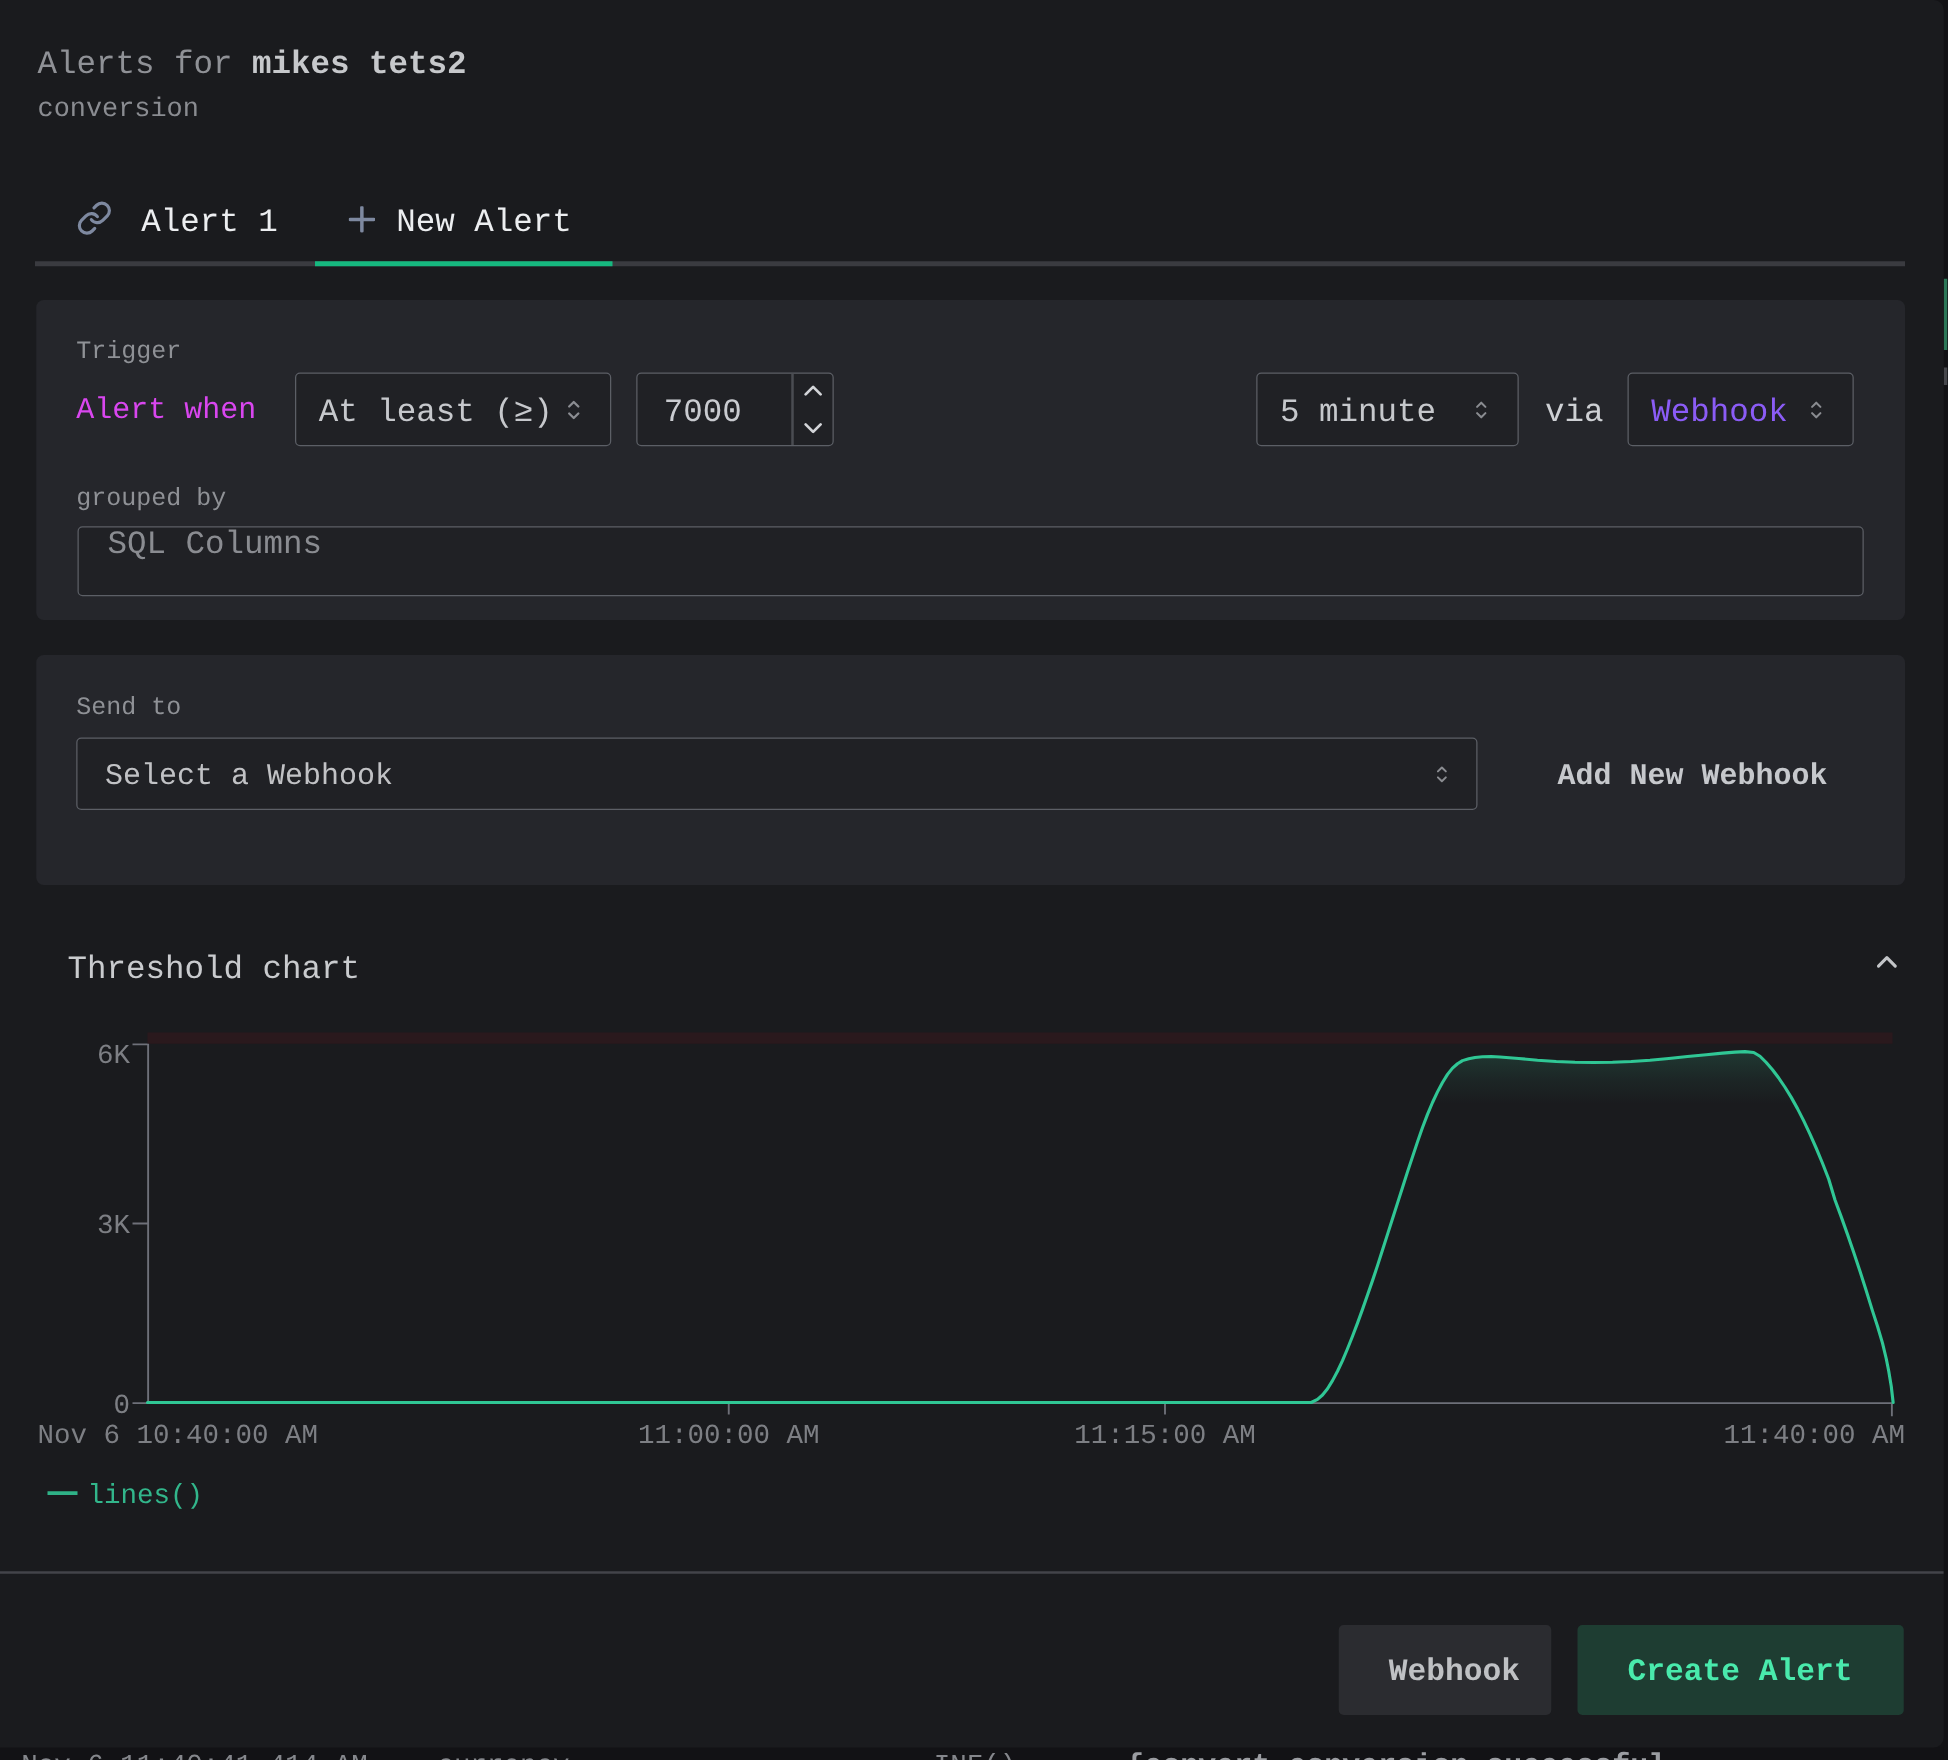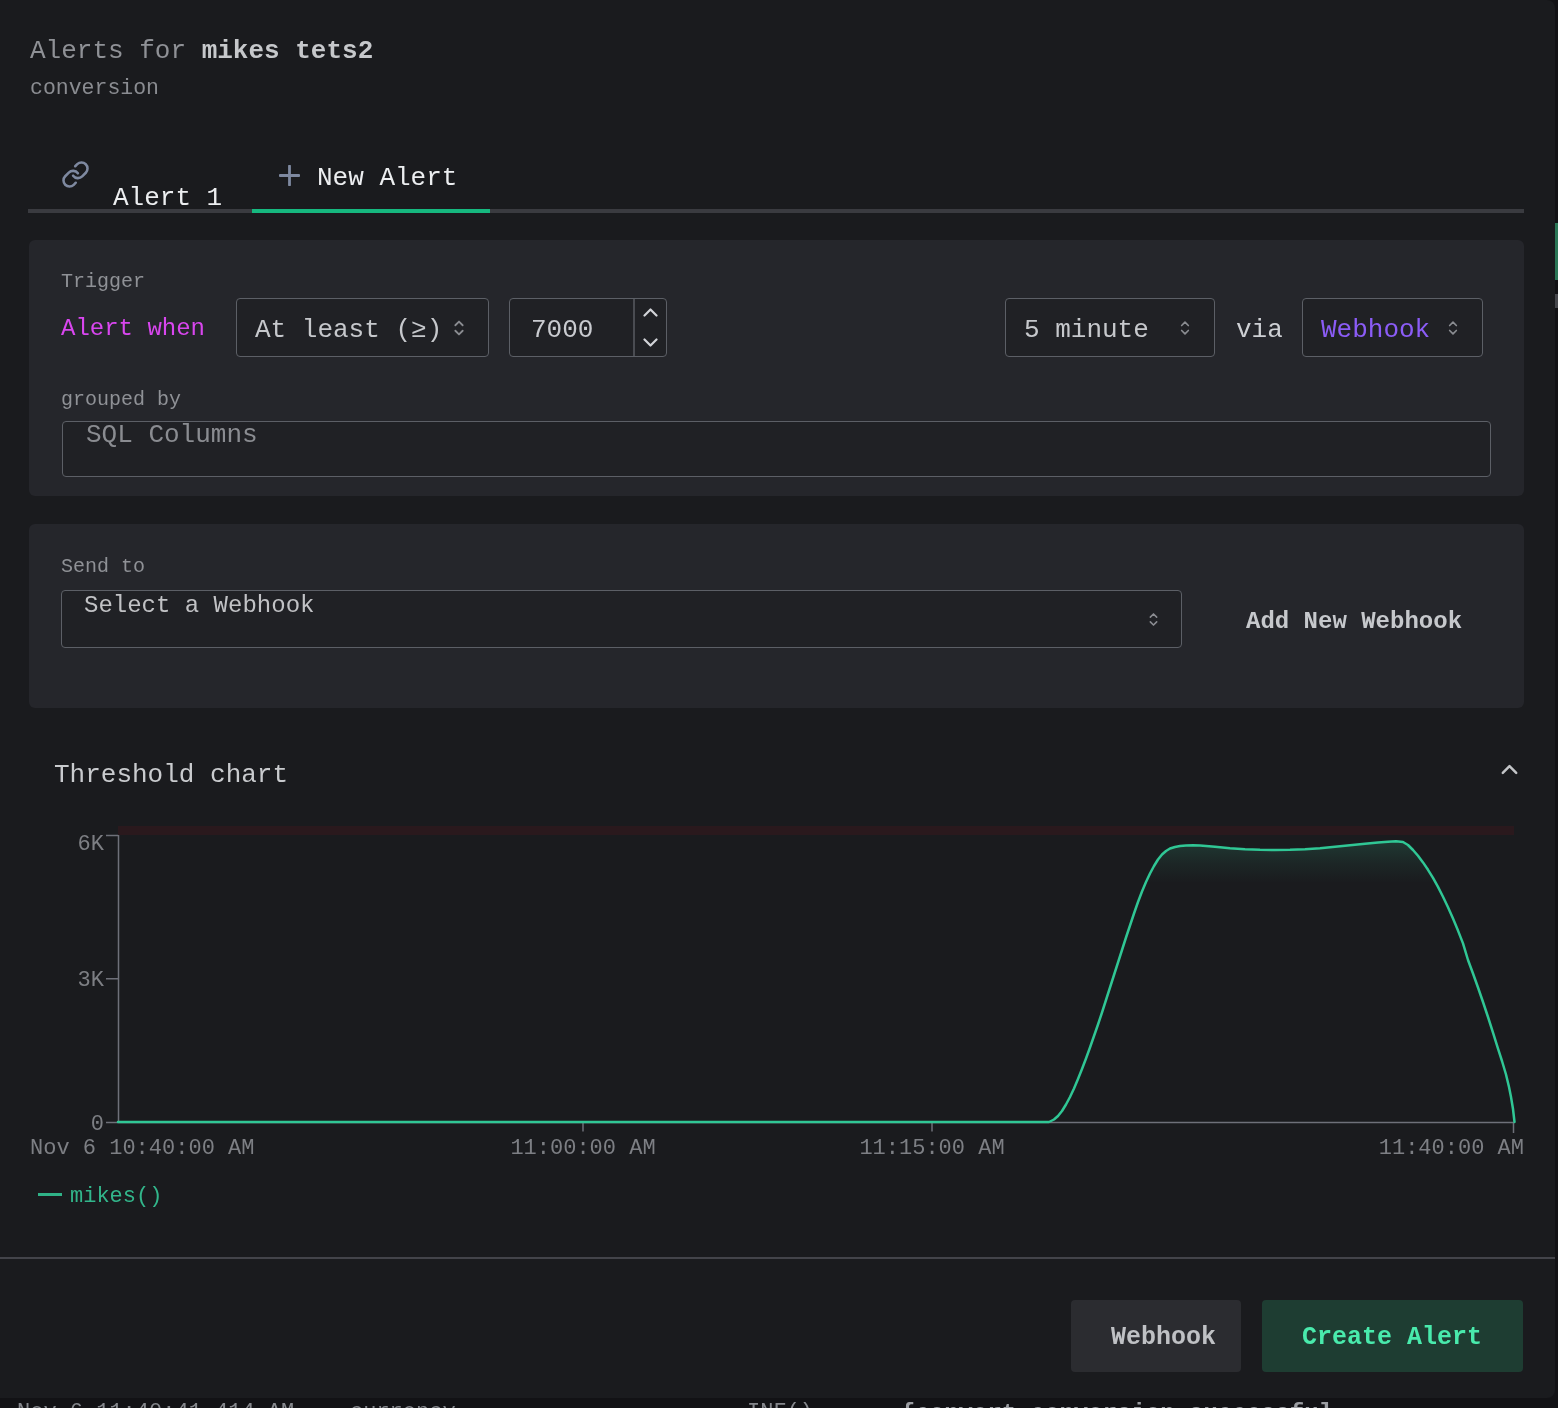--- a/index.html
+++ b/index.html
@@ -30,21 +30,21 @@
 
     <div class="abs" style="left:30px; top:36px; font-size:26px; color:#8f9196;">Alerts for <span style="color:#c6c8cb; font-weight:bold;">mikes tets2</span></div>
     <div class="abs" style="left:30px; top:76px; font-size:21.5px; color:#8a8c91;">conversion</div>
 
     <div class="abs" style="left:28px; top:209px; width:1496px; height:4px; background:#3a3b40;"></div>
     <div class="abs" style="left:252px; top:209px; width:238px; height:4px; background:#16b87f;"></div>
     <svg class="abs" style="left:61px; top:160px;" width="29" height="29" viewBox="0 0 24 24" fill="none" stroke="#7e89a0" stroke-width="2.1" stroke-linecap="round" stroke-linejoin="round">
       <path d="M10 13a5 5 0 0 0 7.54.54l3-3a5 5 0 0 0-7.07-7.07l-1.72 1.71"></path>
       <path d="M14 11a5 5 0 0 0-7.54-.54l-3 3a5 5 0 0 0 7.07 7.07l1.71-1.72"></path>
     </svg>
-    <div class="abs" style="left:113px; top:163px; font-size:26px; color:#eceef0; font-weight:500;margin-top:20px;">Alert 1</div>
+    <div class="abs" style="left:113px; top:163px; font-size:26px; color:#eceef0; font-weight:500;">Alert 1</div>
     <svg class="abs" style="left:279px; top:165px;" width="21" height="21" viewBox="0 0 21 21" fill="none" stroke="#7e89a0" stroke-width="2.8" stroke-linecap="round">
         <path d="M10.5 1V20M1 10.5H20"></path>
       </svg>
     <div class="abs" style="left:317px; top:163px; font-size:26px; color:#eceef0; font-weight:500;">New Alert</div>
 
     <div class="abs" style="left:29px; top:240px; width:1495px; height:256px; background:#25262b; border-radius:6px;"></div>
     <div class="abs lbl" style="left:61px; top:270px;">Trigger</div>
     <div class="abs" style="left:61px; top:315px; font-size:24px; color:#d946ef;">Alert when</div>
 
     <div class="abs" style="left:236px; top:298px; width:253px; height:59px; background:#202125; border:1.5px solid #5c5f66; border-radius:4px;"></div>
@@ -76,21 +76,21 @@
         <path d="M8 9l4 -4l4 4M8 15l4 4l4 -4"></path>
       </svg>
 
     <div class="abs lbl" style="left:61px; top:388px;">grouped by</div>
     <div class="abs" style="left:62px; top:421px; width:1429px; height:56px; background:#202125; border:1.5px solid #5c5f66; border-radius:4px;"></div>
     <div class="abs" style="left:86px; top:420px; font-size:26px; color:#8a8c91;text-align:center;">SQL Columns</div>
 
     <div class="abs" style="left:29px; top:524px; width:1495px; height:184px; background:#25262b; border-radius:6px;"></div>
     <div class="abs lbl" style="left:61px; top:555px;">Send to</div>
     <div class="abs" style="left:61px; top:590px; width:1121px; height:58px; background:#202125; border:1.5px solid #5c5f66; border-radius:4px;"></div>
-    <div class="abs" style="left:84px; top:592px; font-size:24px; color:#c1c2c5;">Select a Webhook</div>
+    <div class="abs" style="left:84px; top:608px; font-size:24px; color:#c1c2c5;">Select a Webhook</div>
     <svg class="abs" style="left:1144px; top:610px;" width="19" height="19" viewBox="0 0 24 24" fill="none" stroke="#8a8c91" stroke-width="2" stroke-linecap="round" stroke-linejoin="round">
         <path d="M8 9l4 -4l4 4M8 15l4 4l4 -4"></path>
       </svg>
     <div class="abs" style="left:1246px; top:608px; font-size:24px; color:#c6c8cc; font-weight:bold;">Add New Webhook</div>
 
     <div class="abs" style="left:54px; top:760px; font-size:26px; color:#c9cbce;">Threshold chart</div>
     <svg class="abs" style="left:1498px; top:758px;" width="23" height="23" viewBox="0 0 24 24" fill="none" stroke="#c3c5c8" stroke-width="2.6" stroke-linecap="round" stroke-linejoin="round">
         <path d="M5 15.5l7 -7l7 7"></path>
       </svg>
 
@@ -115,21 +115,21 @@
       <text x="104" y="50" font-size="22" fill="#7d7f84" text-anchor="end" font-family="Liberation Mono, monospace">6K</text>
       <text x="104" y="186" font-size="22" fill="#7d7f84" text-anchor="end" font-family="Liberation Mono, monospace">3K</text>
       <text x="104" y="330" font-size="22" fill="#7d7f84" text-anchor="end" font-family="Liberation Mono, monospace">0</text>
       <text x="30" y="354" font-size="22" fill="#7d7f84" font-family="Liberation Mono, monospace">Nov 6 10:40:00 AM</text>
       <text x="583" y="354" font-size="22" fill="#7d7f84" text-anchor="middle" font-family="Liberation Mono, monospace">11:00:00 AM</text>
       <text x="932" y="354" font-size="22" fill="#7d7f84" text-anchor="middle" font-family="Liberation Mono, monospace">11:15:00 AM</text>
       <text x="1524" y="354" font-size="22" fill="#7d7f84" text-anchor="end" font-family="Liberation Mono, monospace">11:40:00 AM</text>
     </svg>
 
     <div class="abs" style="left:38px; top:1193px; width:24px; height:3px; background:#2fb287;"></div>
-    <div class="abs" style="left:70px; top:1184px; font-size:22px; color:#32b68b;">mikes()</div>
+    <div class="abs" style="left:70px; top:1184px; font-size:22px; color:#32b68b;">lines()</div>
 
     <div class="abs" style="left:0; top:1257px; width:1555px; height:2px; background:#43444a;"></div>
     <div class="abs" style="left:1071px; top:1300px; width:170px; height:72px; background:#2b2c30; border-radius:4px;"></div>
     <div class="abs" style="left:1111px; top:1323px; font-size:25px; color:#bfc1c4; font-weight:bold;">Webhook</div>
     <div class="abs" style="left:1262px; top:1300px; width:261px; height:72px; background:#1e3d32; border-radius:4px;"></div>
     <div class="abs" style="left:1302px; top:1323px; font-size:25px; color:#49eaac; font-weight:bold;">Create Alert</div>
   </div>
 </div>
 
 </body></html>

